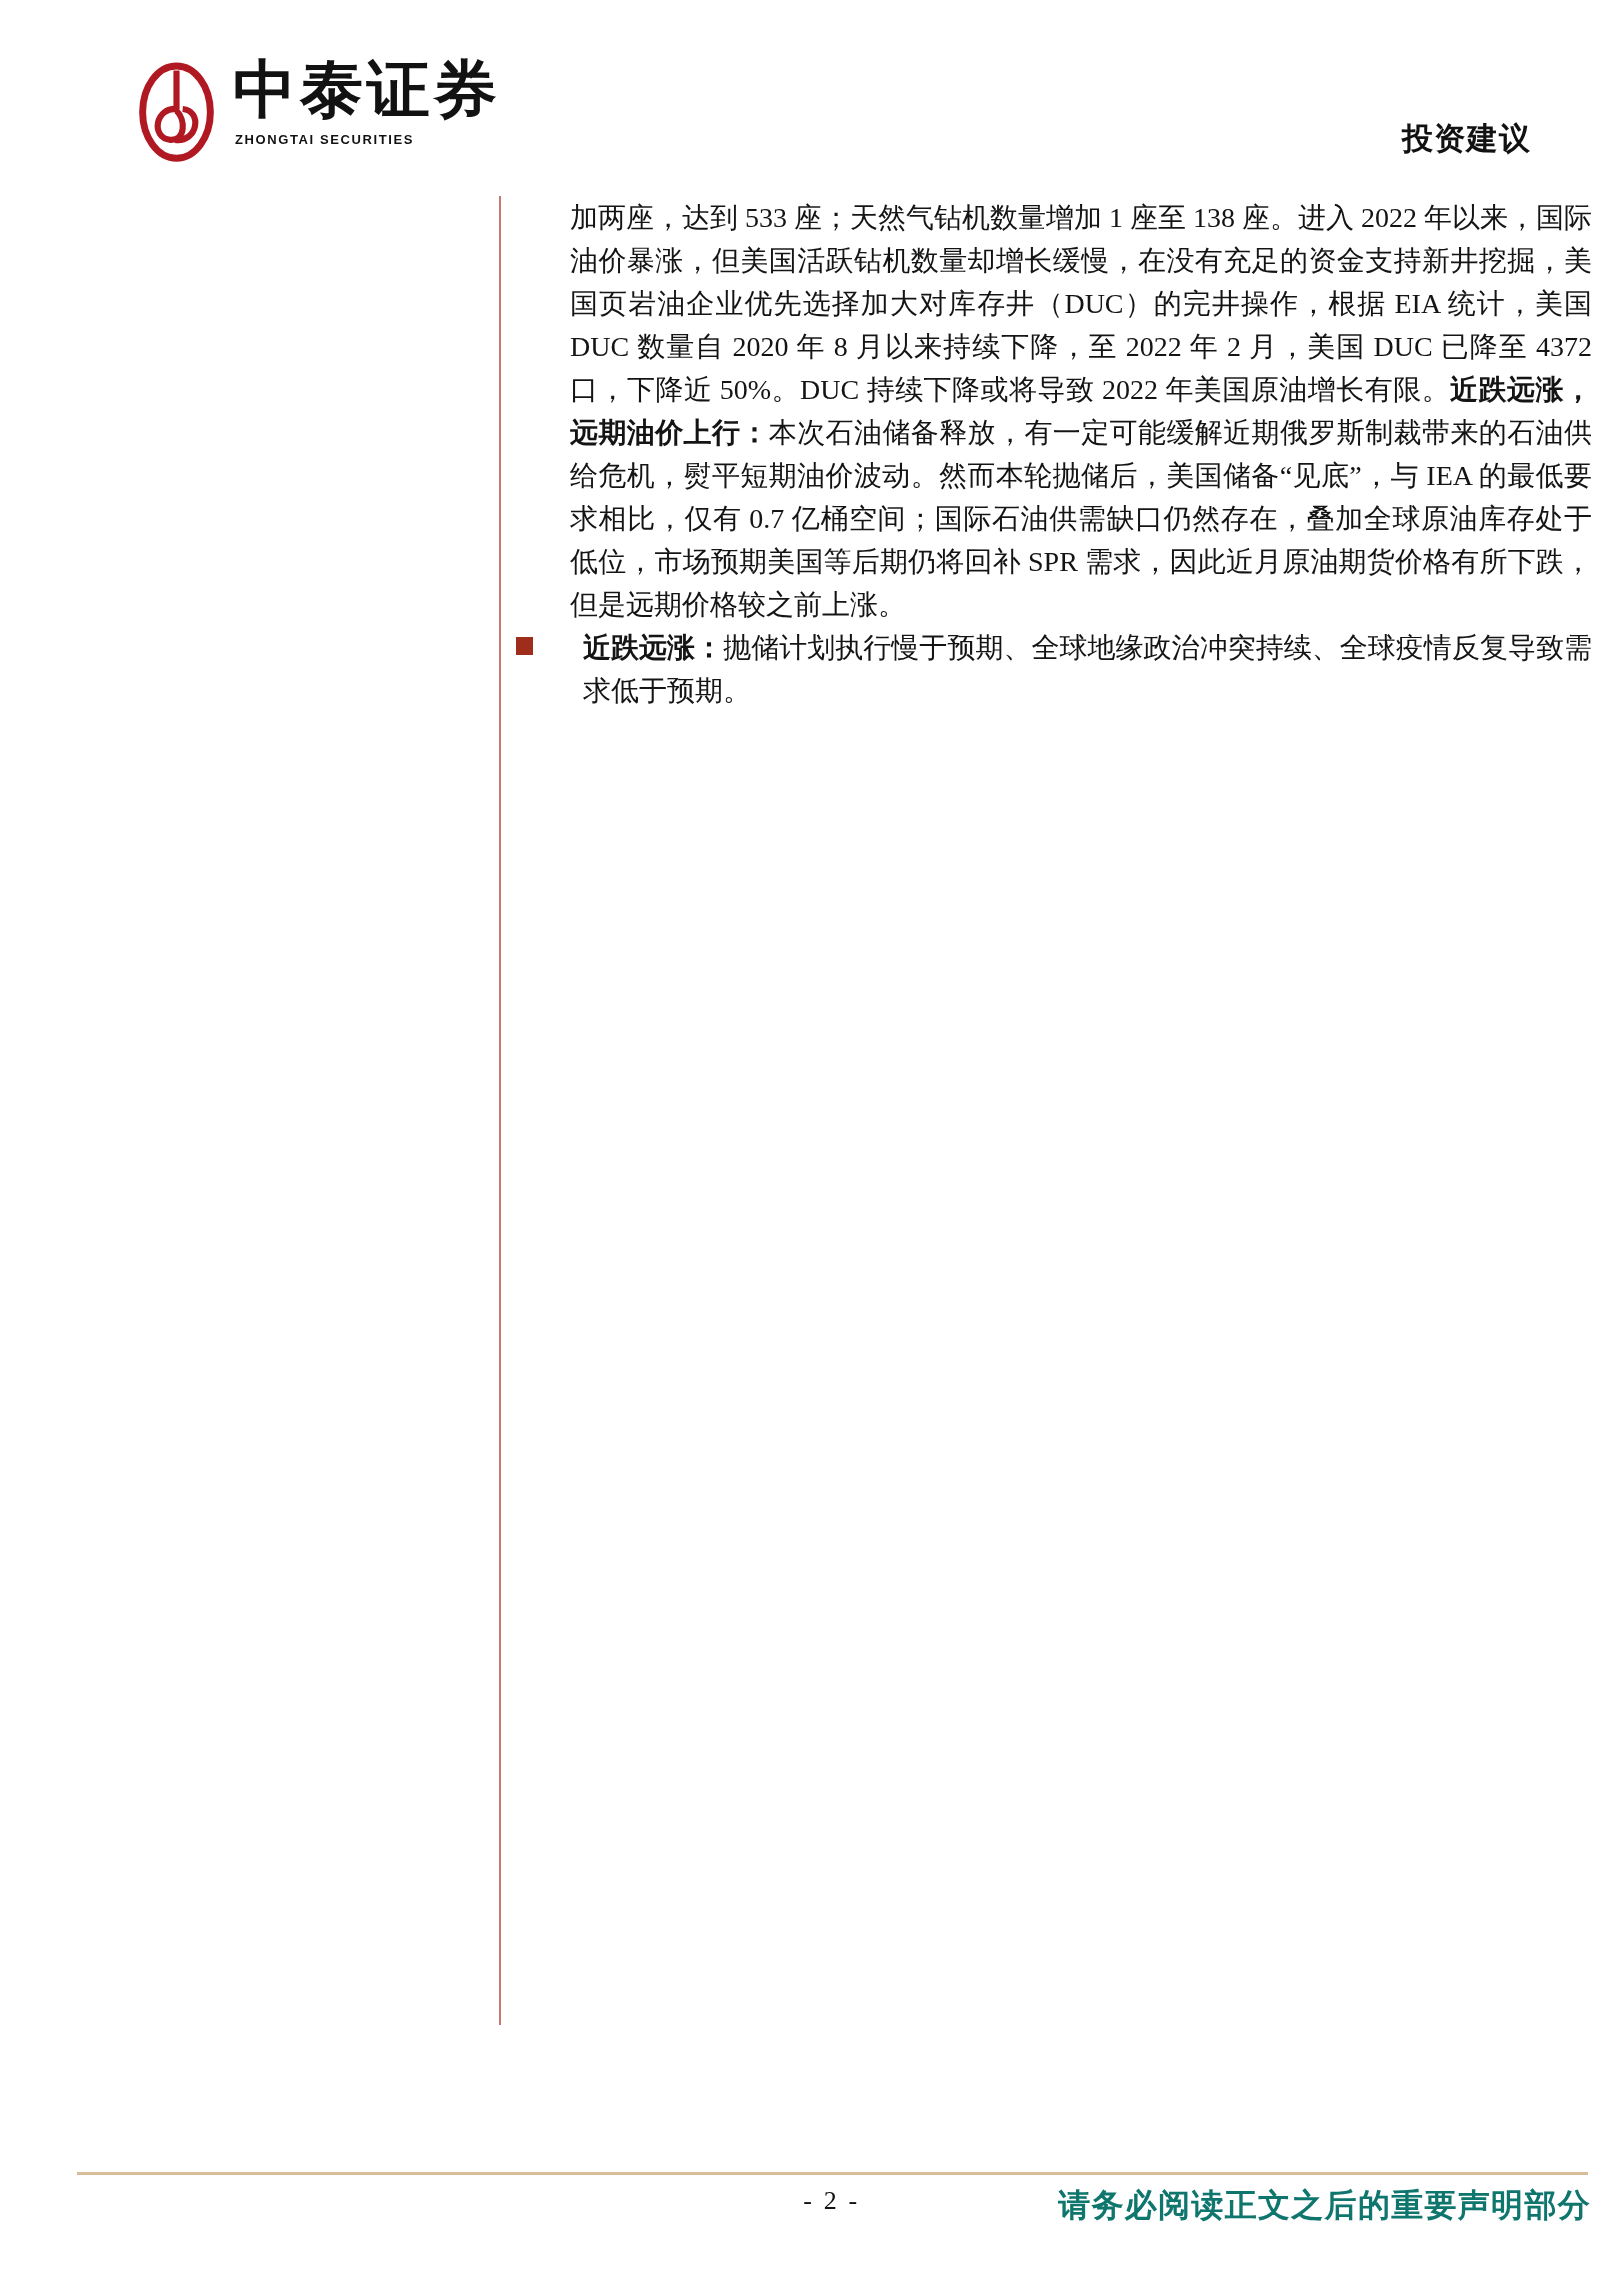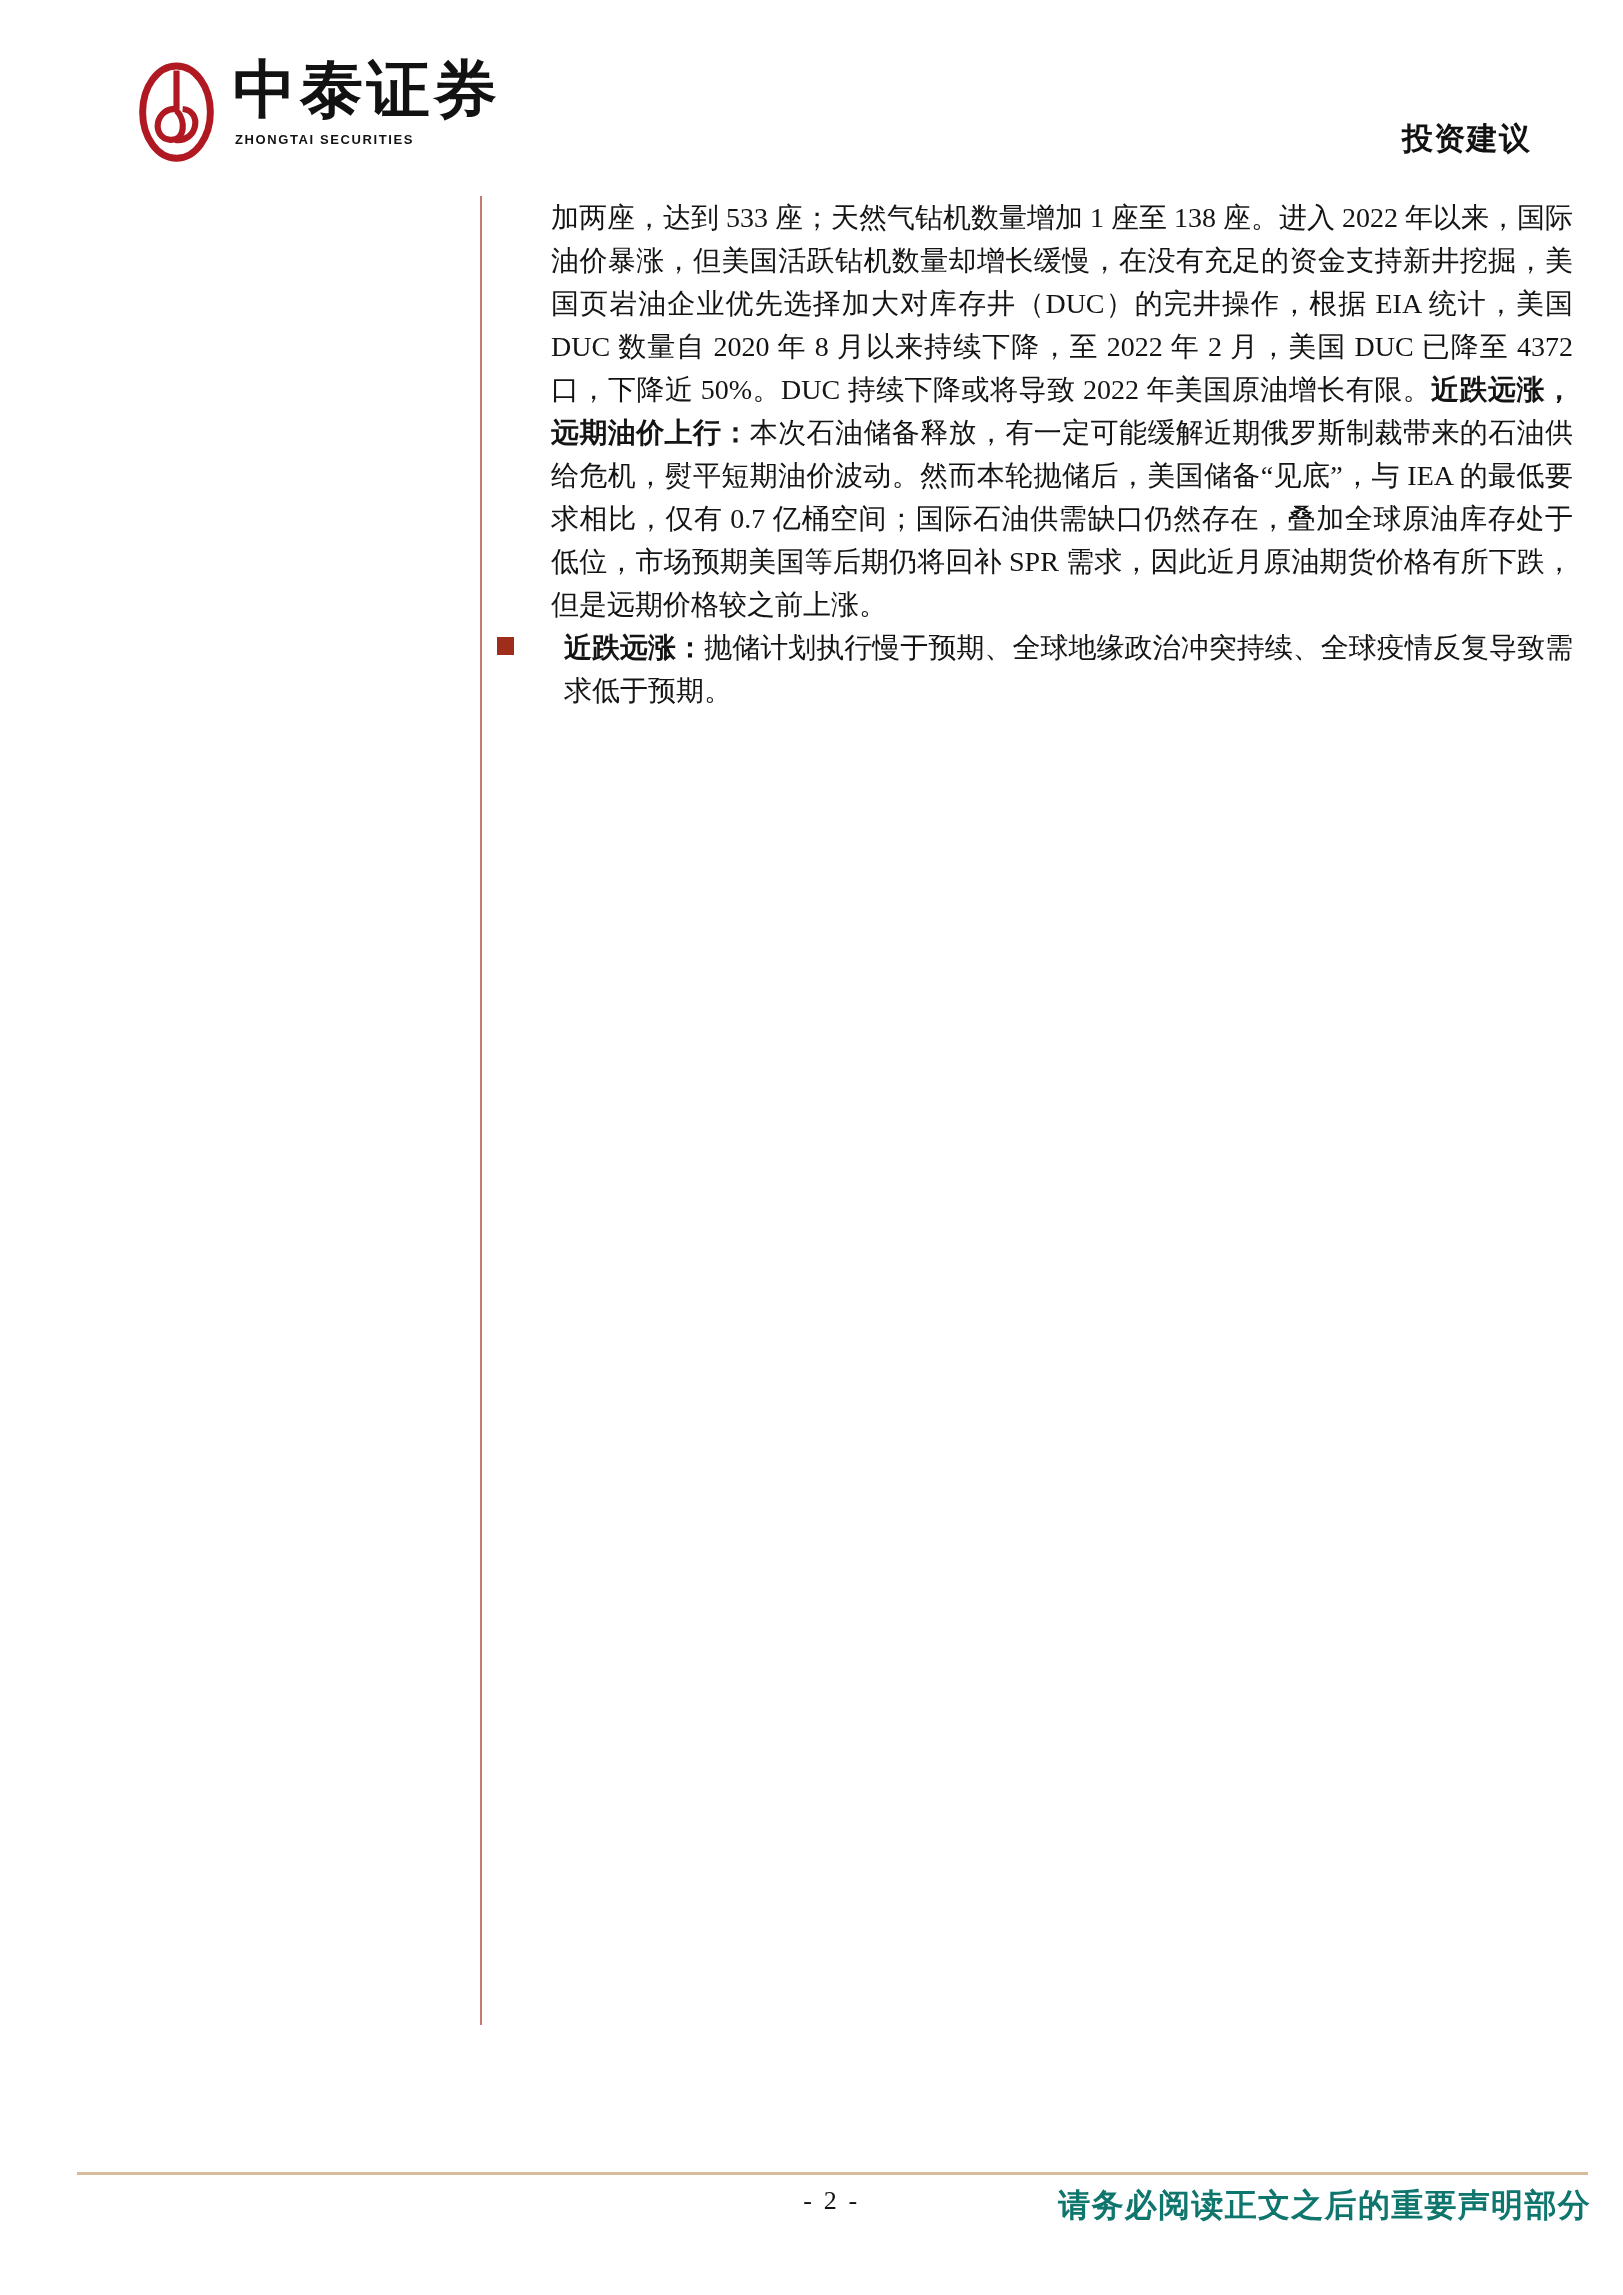--- a/index.html
+++ b/index.html
@@ -51,21 +51,21 @@
     top: 118px;
     font-size: 31px;
     font-weight: bold;
     letter-spacing: 1.3px;
     color: #111111;
   }
 
   
   .body-block {
     position: absolute;
-    left: 460px;
+    left: 479px;
     top: 196px;
     width: 1105px;
   }
   .left-rule {
     position: absolute;
     left: 0;
     top: 0;
     width: 2px;
     height: 1829px;
     background: var(--rule-salmon, #c57a6e);

